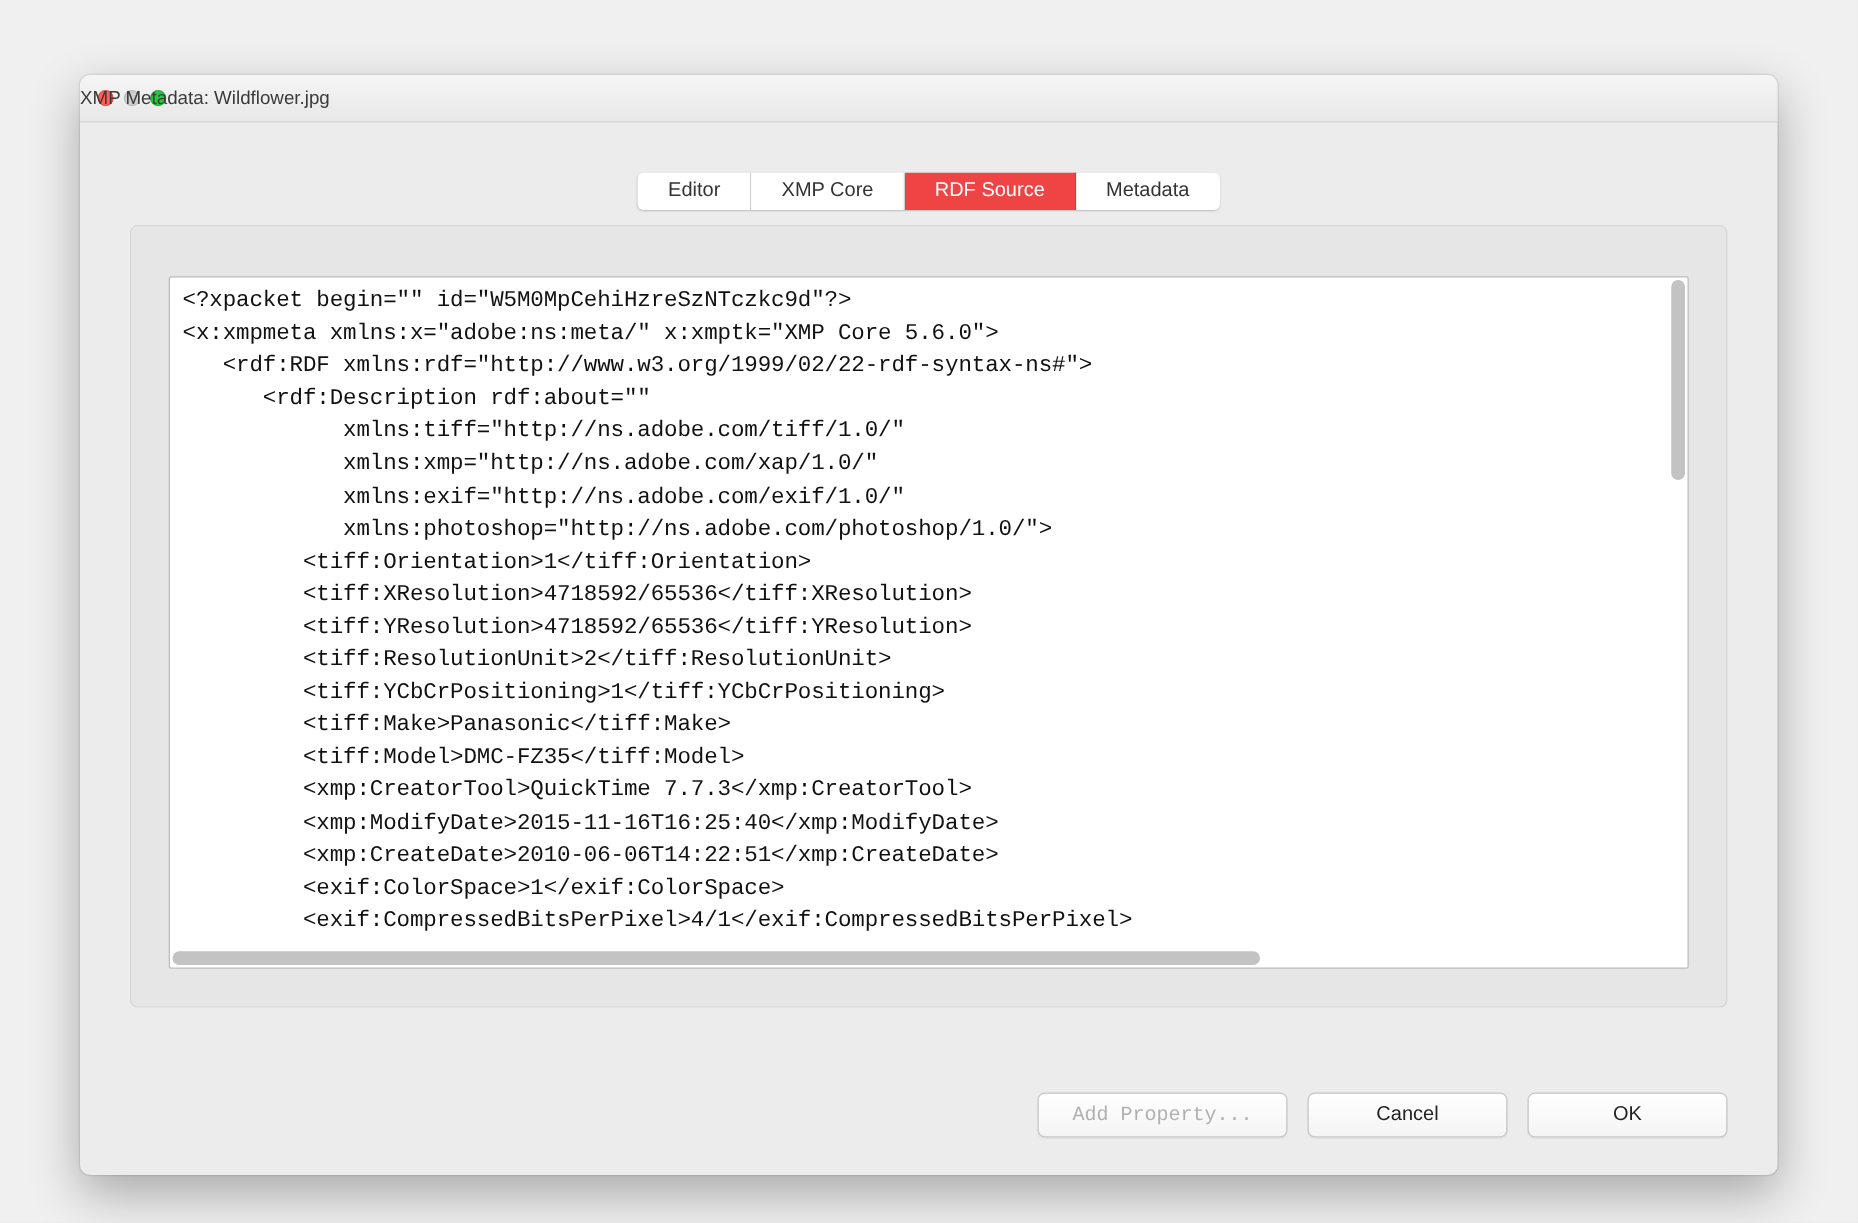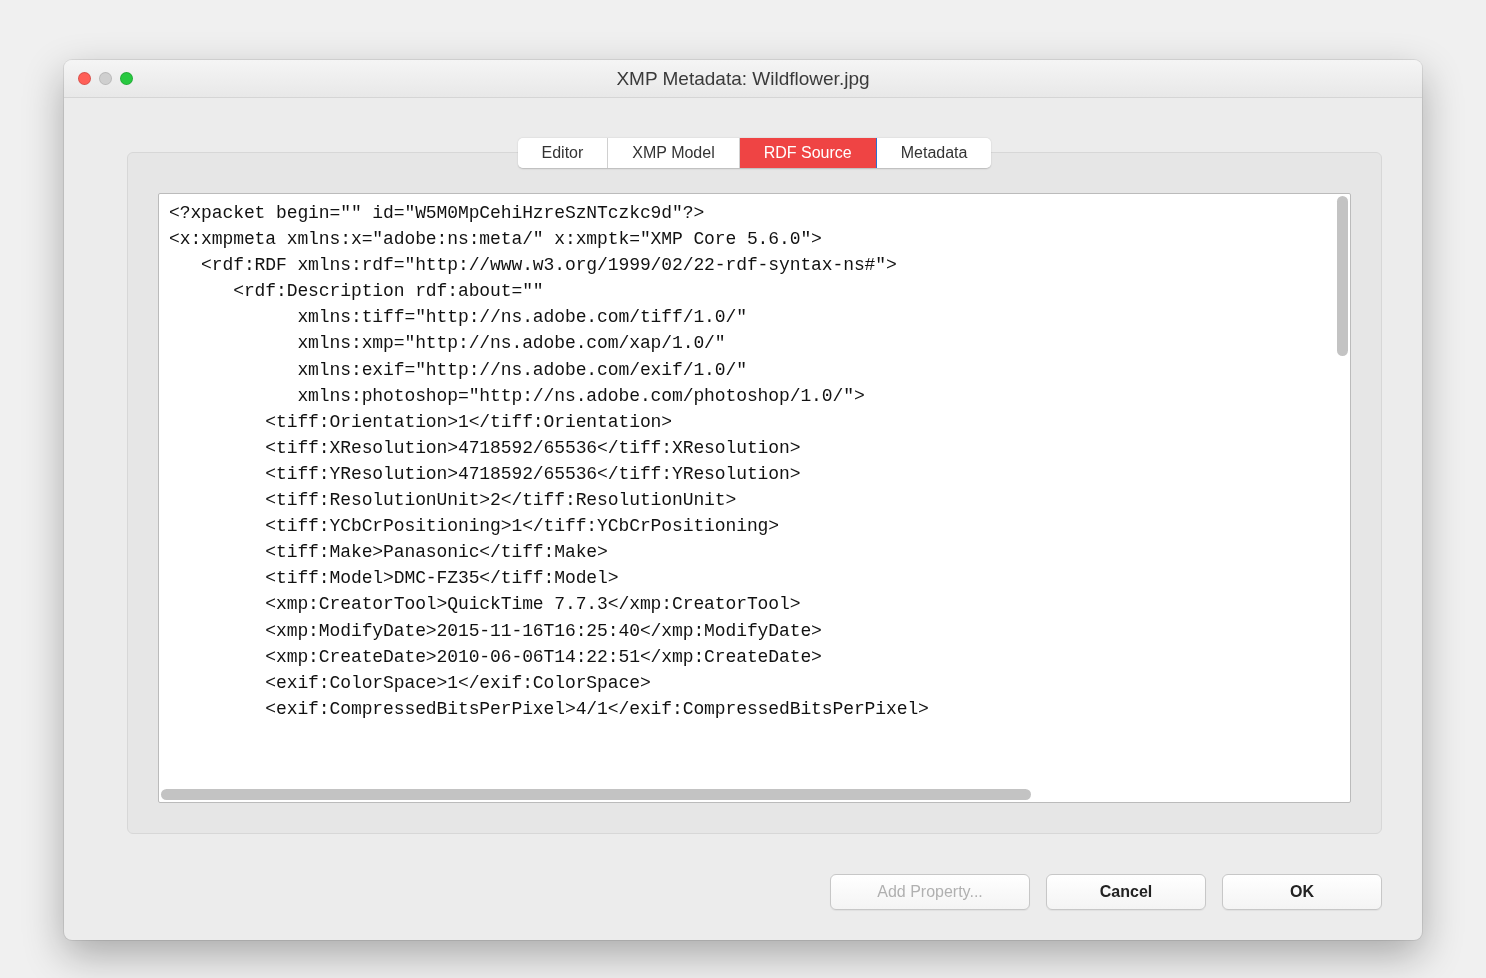--- a/index.html
+++ b/index.html
@@ -45,31 +45,31 @@
       height: 13px;
       border-radius: 50%;
     }
     .tl-close { background: #ff5f57; border: 0.5px solid rgba(0,0,0,0.15); }
     .tl-min { background: #cfcfcf; border: 0.5px solid rgba(0,0,0,0.1); }
     .tl-max { background: #28c940; border: 0.5px solid rgba(0,0,0,0.15); }
     .title-text {
       position: absolute;
       left: 0;
       right: 0;
-      text-align: center;
-      font-size: 19px;
+      font-size: 15px;
       color: #3a3a3a;
       pointer-events: none;
       font-weight: 400;
     }
     .content-outer {
       flex: 1;
-      padding: 40px 40px 30px 63px;
+      padding: 40px 40px 30px 40px;
       display: flex;
       flex-direction: column;
+      gap: 28px;
     }
     .tabbar {
       display: flex;
       justify-content: center;
       margin-bottom: 0;
       position: relative;
       z-index: 2;
     }
     .tab-group {
       display: flex;
@@ -165,41 +165,42 @@
       background: linear-gradient(to bottom, #ffffff, #f4f4f4);
       border: 1px solid #c7c7c7;
       font-size: 16px;
       color: #222;
       cursor: pointer;
       box-shadow: 0 1px 0 rgba(255,255,255,0.6) inset, 0 1px 1px rgba(0,0,0,0.05);
     }
     .btn.disabled {
       color: #b0b0b0;
       cursor: default;
-    }
-    .btn.small { min-width: 160px; font-weight: bold; }
+      font-family: Liberation Mono, monospace;
+    }
+    .btn.small { min-width: 160px; }
   </style>
 </head>
 <body>
 
 <div class="dialog">
   <div class="titlebar">
     <div class="traffic-lights">
       <div class="traffic-light tl-close"></div>
       <div class="traffic-light tl-min"></div>
       <div class="traffic-light tl-max"></div>
     </div>
     <div class="title-text">XMP Metadata: Wildflower.jpg</div>
   </div>
 
   <div class="content-outer">
     <div class="tabbar">
       <div class="tab-group">
         <div class="tab">Editor</div>
-        <div class="tab">XMP Model</div>
+        <div class="tab">XMP Core</div>
         <div class="tab active">RDF Source</div>
         <div class="tab">Metadata</div>
       </div>
     </div>
 
     <div class="panel-wrap">
       <div class="code-area-wrap">
         <div class="code-area">&lt;?xpacket begin="" id="W5M0MpCehiHzreSzNTczkc9d"?&gt;
 &lt;x:xmpmeta xmlns:x="adobe:ns:meta/" x:xmptk="XMP Core 5.6.0"&gt;
    &lt;rdf:RDF xmlns:rdf="http://www.w3.org/1999/02/22-rdf-syntax-ns#"&gt;

